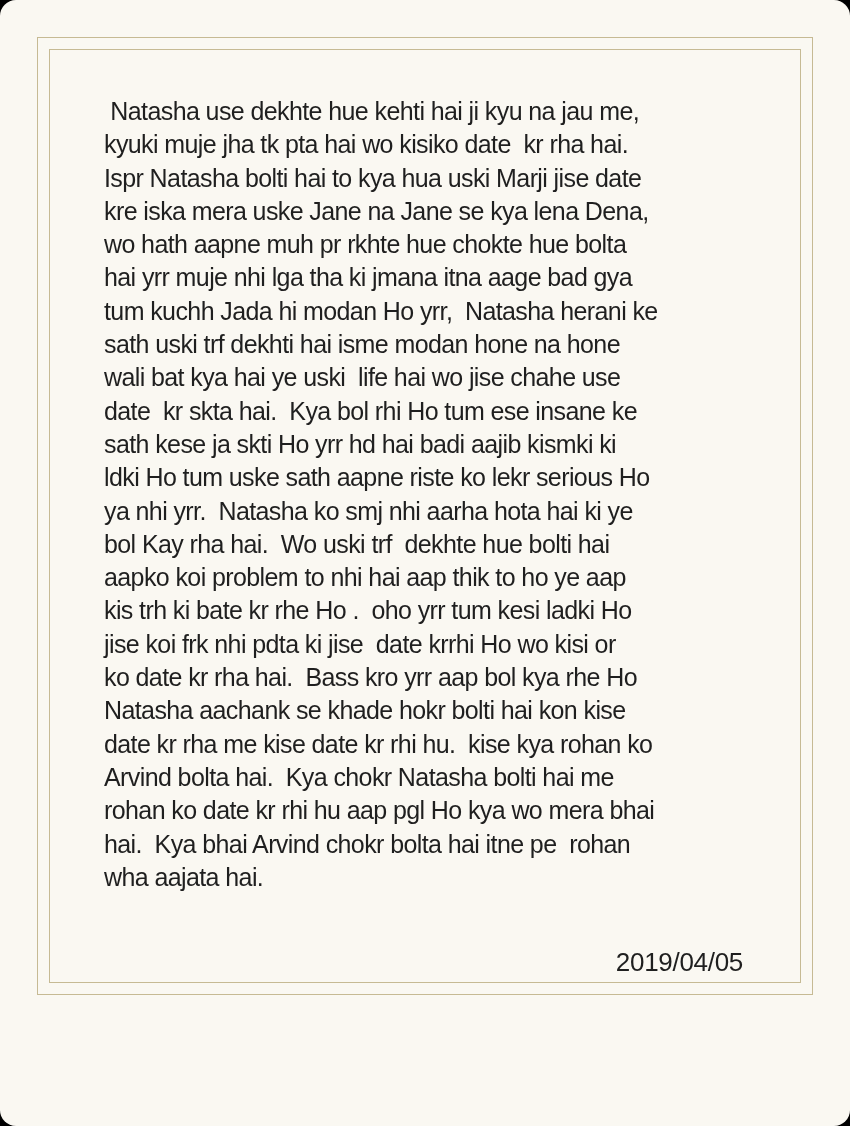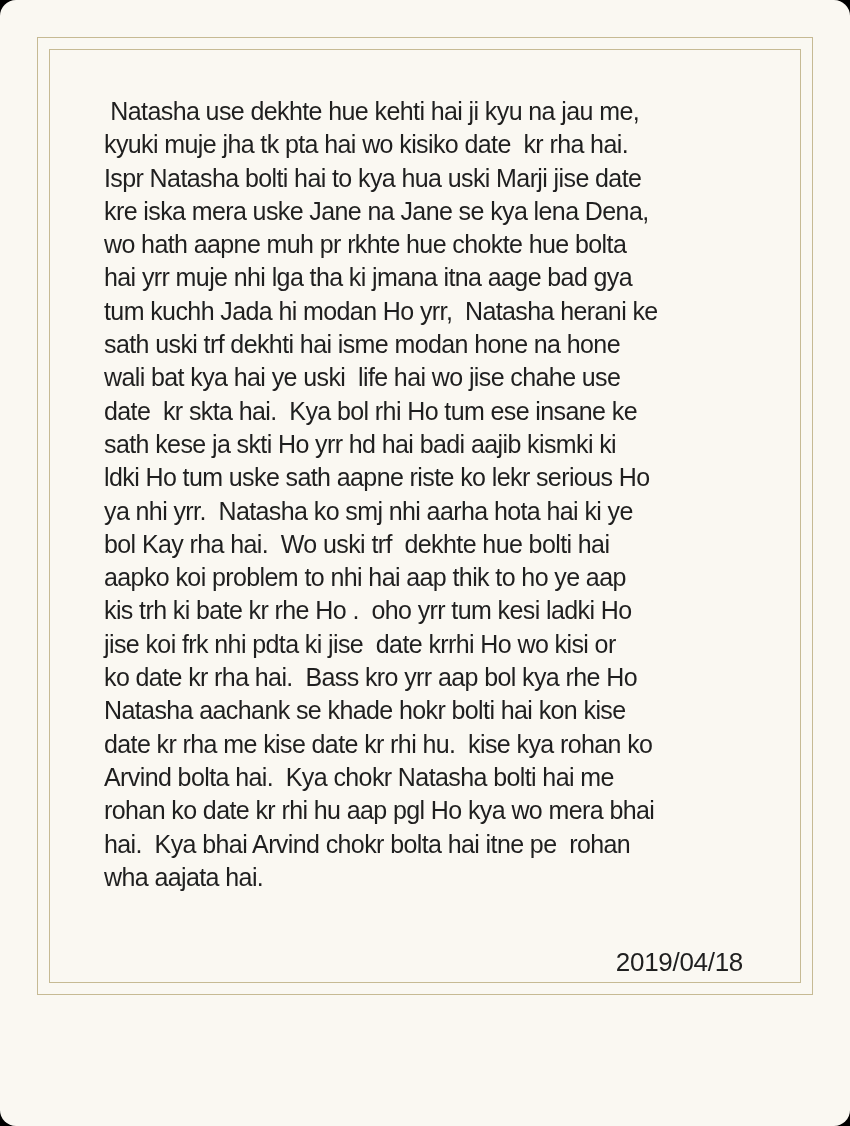--- a/index.html
+++ b/index.html
@@ -87,15 +87,15 @@
 aapko koi problem to nhi hai aap thik to ho ye aap
 kis trh ki bate kr rhe Ho .  oho yrr tum kesi ladki Ho
 jise koi frk nhi pdta ki jise  date krrhi Ho wo kisi or
 ko date kr rha hai.  Bass kro yrr aap bol kya rhe Ho
 Natasha aachank se khade hokr bolti hai kon kise
 date kr rha me kise date kr rhi hu.  kise kya rohan ko
 Arvind bolta hai.  Kya chokr Natasha bolti hai me
 rohan ko date kr rhi hu aap pgl Ho kya wo mera bhai
 hai.  Kya bhai Arvind chokr bolta hai itne pe  rohan
 wha aajata hai.</div>
-    <div class="entry-date">2019/04/18</div>
+    <div class="entry-date">2019/04/05</div>
   </div>
 </div>
 
 </body></html>

